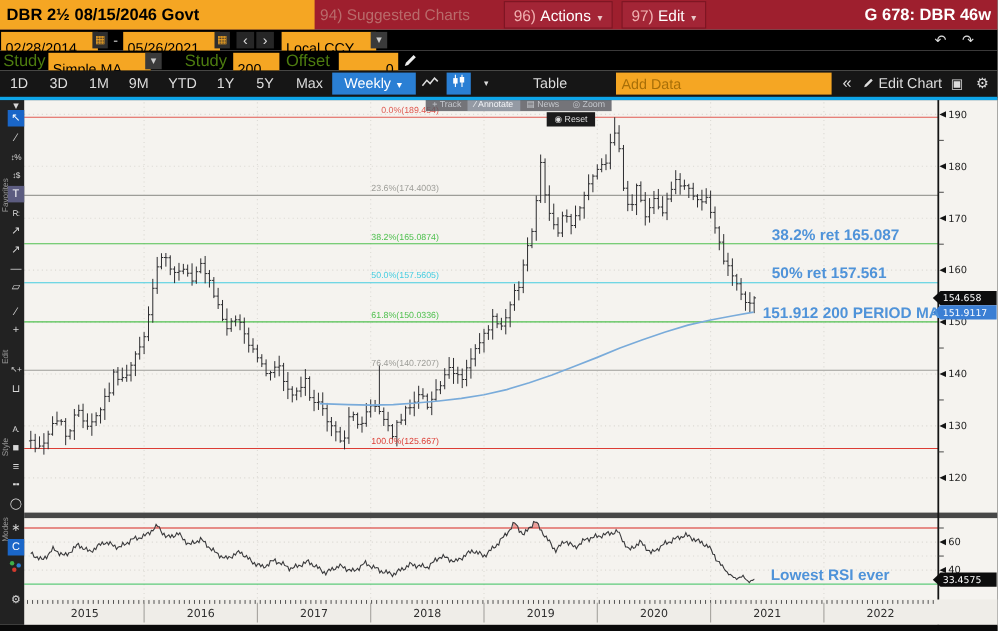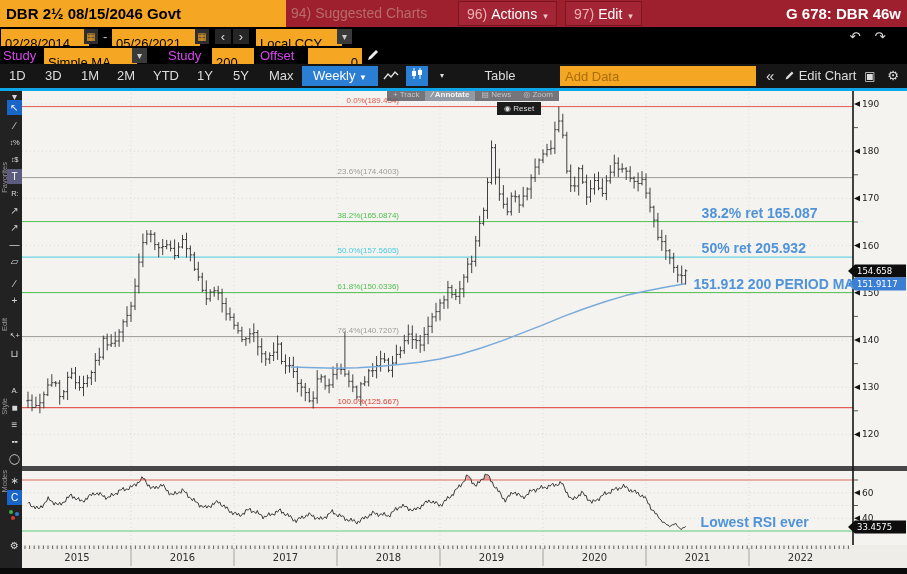--- a/index.html
+++ b/index.html
@@ -14,21 +14,21 @@
   .redbtn{top:1px;height:25px;line-height:25px;background:#a32536;border:1px solid #7c1522;
     box-sizing:border-box;color:#fff;font-size:14px;padding:0 8px;white-space:nowrap;}
   .redbtn .num{color:#f0b0b0;margin-right:4px;}
   .redbtn .dd{color:#e8c8c8;font-size:9px;margin-left:6px;}
   .gref{right:6px;top:0;height:27px;line-height:27px;color:#fff;font-size:15px;font-weight:bold;}
   
   #bar2{left:0;top:27px;width:907px;height:19px;background:#000;z-index:6;}
   #bar3{left:0;top:46px;width:907px;height:18px;background:#000;z-index:6;}
   .ofield{background:#f5a623;color:#000;font-size:13px;height:15px;line-height:15px;
     padding:7px 4px;top:2px;white-space:nowrap;}
-  .olabel{color:#d946ef;font-size:13px;height:15px;line-height:15px;top:2px;white-space:nowrap;}
+  .olabel{color:#4d7c0f;font-size:15px;height:15px;line-height:15px;top:2px;white-space:nowrap;}
   .gbtn{background:#3a3a3a;color:#ccc;height:15px;line-height:15px;top:2px;text-align:center;font-size:10px;}
   .calbtn{background:#2e2e2e;color:#f5a623;width:14px;height:15px;line-height:15px;top:2px;
     text-align:center;font-size:10px;}
   .dash{color:#ccc;font-size:13px;top:2px;height:15px;line-height:15px;}
   .histarr{color:#ddd;font-size:13px;top:2px;height:15px;line-height:16px;width:16px;text-align:center;background:#262626;}
   .undoredo{color:#ddd;font-size:13px;top:2px;height:15px;line-height:15px;width:20px;text-align:center;}
   
   #toolbar{left:0;top:64px;width:907px;height:24px;background:#161616;z-index:6;border-bottom:3px solid #0ea5e9;}
   .tbtn{top:2px;height:20px;line-height:20px;color:#ddd;font-size:13px;text-align:center;padding:0 7px;}
   .tbtn.blue{background:#2a7fd4;color:#fff;}
@@ -46,21 +46,21 @@
     line-height:15px;text-align:center;}
   .sb-ico.multi{font-size:7.5px;letter-spacing:-0.5px;}
   .sb-ico.act{background:#1a66c8;color:#fff;}
   .sb-ico.act2{background:#5c5c80;color:#fff;}
   .sb-label{position:absolute;left:0;width:8px;color:#999;font-size:7.5px;
     writing-mode:vertical-rl;transform:rotate(180deg);white-space:nowrap;}
   .rgbdot{position:absolute;width:4px;height:4px;border-radius:50%;}
   
   #float-tb{left:373px;top:88px;height:13px;z-index:4;display:flex;background:rgba(88,88,95,.82);margin-left:14px;}
   #float-tb .fbtn{height:13px;line-height:13px;font-size:8px;color:#c3c6cc;padding:0 6px;white-space:nowrap;}
-  #float-tb .fbtn.sel{background:rgba(175,185,200,.55);color:#f2f4f8;font-weight:bold;}
+  #float-tb .fbtn.sel{background:rgba(175,185,200,.55);color:#f2f4f8;}
   #reset-btn{left:497px;top:102px;height:13px;line-height:13px;background:#1b1b1b;color:#ddd;
     font-size:8px;padding:0 7px;z-index:4;white-space:nowrap;}
   
   .note{position:absolute;color:#4f93d9;font-weight:bold;font-size:14px;z-index:3;white-space:nowrap;}
   .fiblabel{position:absolute;font-size:8px;z-index:3;white-space:nowrap;transform:translateX(-100%);}
 </style>
 </head>
 <body>
 
 <div id="screen">
@@ -100,21 +100,21 @@
           <path d="M2 12 L3 9 L10 2 L12 4 L5 11 Z" fill="#eee"></path>
         </svg>
     </div>
   </div>
 
   <div id="toolbar" class="abs">
     <div id="range-buttons">
         <div class="abs tbtn" style="left: 2px;">1D</div>
         <div class="abs tbtn" style="left: 38px;">3D</div>
         <div class="abs tbtn" style="left: 74px;">1M</div>
-        <div class="abs tbtn" style="left: 110px;">2M</div>
+        <div class="abs tbtn" style="left: 110px;">9M</div>
         <div class="abs tbtn" style="left: 146px;">YTD</div>
         <div class="abs tbtn" style="left: 190px;">1Y</div>
         <div class="abs tbtn" style="left: 226px;">5Y</div>
         <div class="abs tbtn" style="left: 262px;">Max</div>
       </div>
     <div class="abs tbtn blue" style="left:302px;width:62px;"><span>Weekly</span> <span style="font-size:8px;">▼</span></div>
     <div class="abs icobtn" style="left:380px;width:22px;">
       <svg width="16" height="11" viewBox="0 0 16 11">
           <polyline points="1,9 5,4 8,7 12,2 15,5" fill="none" stroke="#ddd" stroke-width="1.4"></polyline>
         </svg>
@@ -465,19 +465,19 @@
 
   <div id="anno-layer">
       <div class="fiblabel" style="left: 399px; top: 95.5771px; color: rgb(224, 90, 82);">0.0%(189.454)</div>
       <div class="fiblabel" style="left: 399px; top: 166.631px; color: rgb(157, 157, 152);">23.6%(174.4003)</div>
       <div class="fiblabel" style="left: 399px; top: 210.587px; color: rgb(79, 192, 79); text-align: right;">38.2%(165.0874)</div>
       <div class="fiblabel" style="left: 399px; top: 246.114px; color: rgb(69, 205, 224);">50.0%(157.5605)</div>
       <div class="fiblabel" style="left: 399px; top: 281.641px; color: rgb(79, 192, 79);">61.8%(150.0336)</div>
       <div class="fiblabel" style="left: 399px; top: 325.598px; color: rgb(157, 157, 152);">76.4%(140.7207)</div>
       <div class="fiblabel" style="left: 399px; top: 396.652px; color: rgb(220, 60, 52);">100.0%(125.667)</div>
       <div class="note" style="left: 701.62px; top: 204.587px;">38.2% ret 165.087</div>
-      <div class="note" style="left: 701.62px; top: 240.114px;">50% ret 205.932</div>
+      <div class="note" style="left: 701.62px; top: 240.114px;">50% ret 157.561</div>
       <div class="note" style="left: 693.38px; top: 275.641px;">151.912 200 PERIOD MA</div>
       <div class="note" style="left: 700.59px; top: 514px;">Lowest RSI ever</div>
     </div>
 
   <div id="bottom-bar" class="abs"></div>
 </div>
 
 </body></html>

